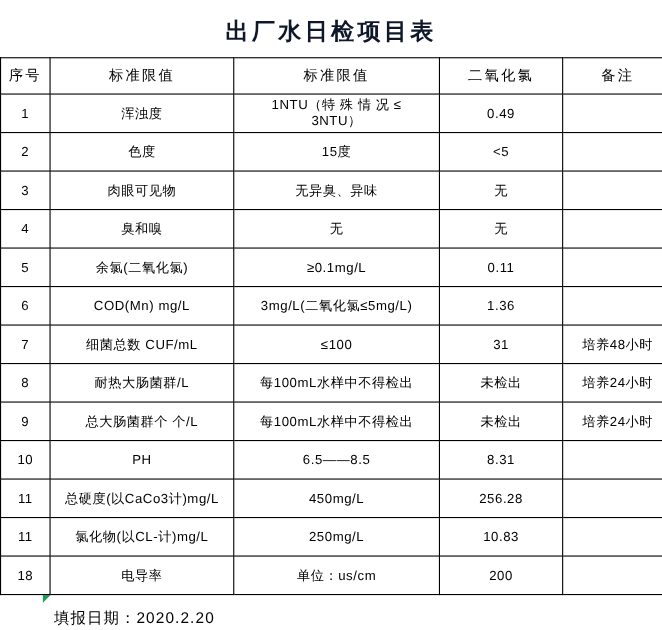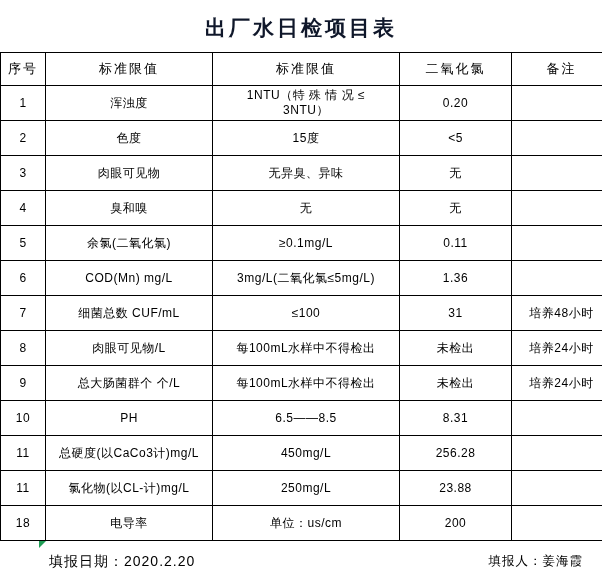--- a/index.html
+++ b/index.html
@@ -112,21 +112,21 @@
         <td class="col-result">二氧化氯</td>
         <td class="col-remark">备注</td>
       </tr>
     </thead>
     <tbody>
 
       <tr>
         <td class="col-no">1</td>
         <td class="col-item">浑浊度</td>
         <td class="col-limit limit-wrap"><span>1NTU（特 殊 情 况 ≤</span><br><span>3NTU）</span></td>
-        <td class="col-result">0.20</td>
+        <td class="col-result">0.49</td>
         <td class="col-remark"></td>
       </tr>
 
       <tr>
         <td class="col-no">2</td>
         <td class="col-item">色度</td>
         <td class="col-limit">15度</td>
         <td class="col-result">&lt;5</td>
         <td class="col-remark"></td>
       </tr>
@@ -166,21 +166,21 @@
       <tr>
         <td class="col-no">7</td>
         <td class="col-item">细菌总数 CUF/mL</td>
         <td class="col-limit">≤100</td>
         <td class="col-result">31</td>
         <td class="col-remark">培养48小时</td>
       </tr>
 
       <tr>
         <td class="col-no">8</td>
-        <td class="col-item">肉眼可见物/L</td>
+        <td class="col-item">耐热大肠菌群/L</td>
         <td class="col-limit">每100mL水样中不得检出</td>
         <td class="col-result">未检出</td>
         <td class="col-remark">培养24小时</td>
       </tr>
 
       <tr>
         <td class="col-no">9</td>
         <td class="col-item">总大肠菌群个 个/L</td>
         <td class="col-limit">每100mL水样中不得检出</td>
         <td class="col-result">未检出</td>
@@ -200,34 +200,33 @@
         <td class="col-item">总硬度(以CaCo3计)mg/L</td>
         <td class="col-limit">450mg/L</td>
         <td class="col-result">256.28</td>
         <td class="col-remark"></td>
       </tr>
 
       <tr>
         <td class="col-no">11</td>
         <td class="col-item">氯化物(以CL-计)mg/L</td>
         <td class="col-limit">250mg/L</td>
-        <td class="col-result">23.88</td>
+        <td class="col-result">10.83</td>
         <td class="col-remark"></td>
       </tr>
 
       <tr>
         <td class="col-no">18</td>
         <td class="col-item">电导率</td>
         <td class="col-limit">单位：us/cm</td>
         <td class="col-result">200</td>
         <td class="col-remark"></td>
       </tr>
 
     </tbody>
   </table>
 
   <div class="footer">
     <span class="green-mark"></span>
     <span class="fill-date">填报日期：2020.2.20</span>
-    <span class="fill-person">填报人：姜海霞</span>
   </div>
 
 </div>
 
 </body></html>

